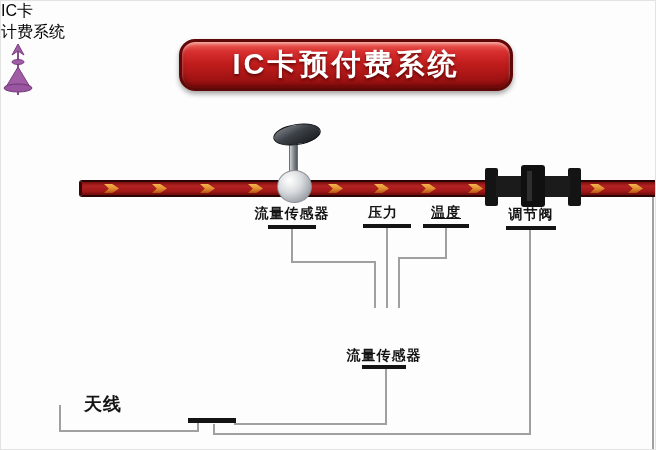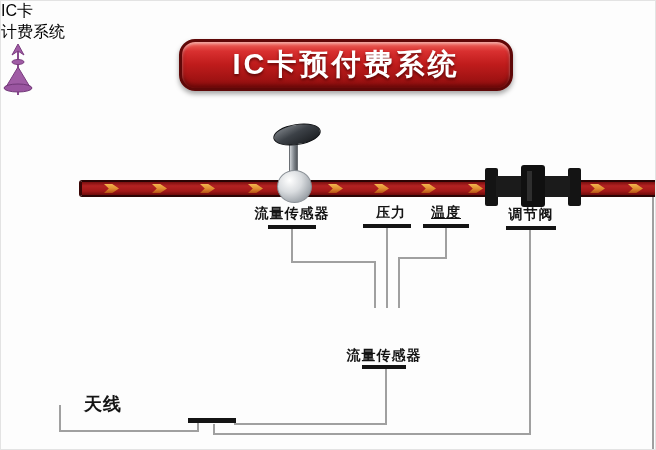--- a/index.html
+++ b/index.html
@@ -150,21 +150,21 @@
       <rect x="13" y="13" width="74" height="21" fill="#1b1b1b"></rect>
       <rect x="38" y="2" width="24" height="42" rx="3" fill="#101010"></rect>
       <rect x="44" y="8" width="5" height="30" fill="#2e2e2e"></rect>
     </svg>
   </div>
 
   
   <div class="lbl" style="left:241px;top:204px;width:100px;">流量传感器</div>
   <div class="bar" style="left:267px;top:224px;width:48px;"></div>
 
-  <div class="lbl" style="left:360px;top:203px;width:60px;">压力</div>
+  <div class="lbl" style="left:352px;top:203px;width:60px;">压力</div>
   <div class="bar" style="left:362px;top:223px;width:48px;"></div>
 
   <div class="lbl" style="left:415px;top:203px;width:60px;text-decoration:underline;">温度</div>
   <div class="bar" style="left:422px;top:223px;width:46px;"></div>
 
   <div class="lbl" style="left:500px;top:205px;width:60px;">调节阀</div>
   <div class="bar" style="left:505px;top:225px;width:50px;"></div>
 
   
   <div class="tt-box">

